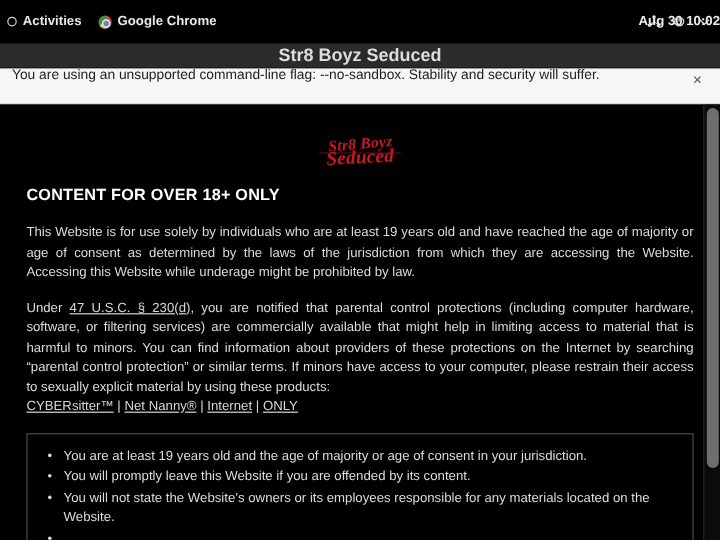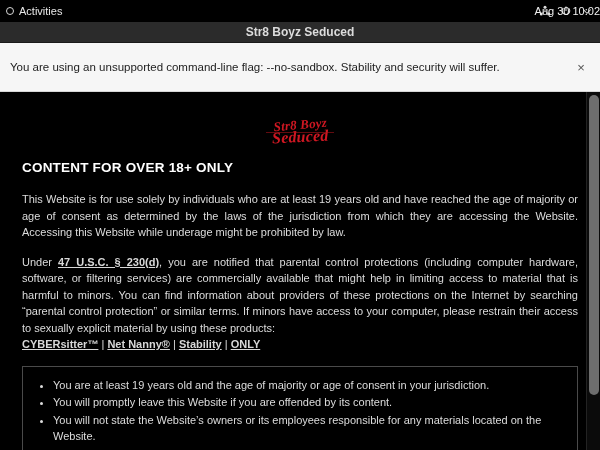--- a/index.html
+++ b/index.html
@@ -4,23 +4,24 @@
 <style>
   * { box-sizing: border-box; margin: 0; padding: 0; }
   html, body {
     width: 600px; height: 450px;
     background: #000;
     font-family: "Liberation Sans", sans-serif;
     overflow: hidden;
   }
   
   .topbar {
-    height: 22px; background: #000; color: #e8e8e8;
+    height: 36px; background: #000; color: #e8e8e8;
     display: flex; align-items: center; font-size: 11px;
     position: relative;
+    font-weight: bold;
   }
   .topbar .left { display: flex; align-items: center; gap: 14px; padding-left: 6px; }
   .tb-item { display: flex; align-items: center; gap: 5px; }
   .dot-activities {
     width: 8px; height: 8px; border-radius: 50%;
     border: 1.5px solid #d8d8d8; display: inline-block;
   }
   .chrome-ico {
     width: 11px; height: 11px; border-radius: 50%;
     background: conic-gradient(#d64c3d 0 33%, #f5c231 0 66%, #3c8f4a 0 100%);
@@ -36,27 +37,27 @@
     font-size: 11px; color: #f0f0f0; pointer-events: none;
   }
   .topbar .right {
     margin-left: auto; display: flex; align-items: center; gap: 9px; padding-right: 7px;
   }
   .ic { width: 12px; height: 12px; display: block; }
   
   .titlebar {
     height: 21px; background: #2b2b2b; color: #dcdcdc;
     display: flex; align-items: center; justify-content: center;
-    font-size: 12px; font-weight: bold;
+    font-size: 15px; font-weight: bold;
     border-bottom: 1px solid #1a1a1a;
   }
   
   .infobar {
-    height: 49px; background: #f6f6f6; color: #222;
-    display: flex; align-items: center; font-size: 11.5px;
+    height: 30px; background: #f6f6f6; color: #222;
+    display: flex; font-size: 11.5px;
     padding: 0 10px; border-bottom: 1px solid #d6d6d6;
   }
   .infobar .msg { flex: 1; }
   .infobar .close {
     width: 18px; height: 18px; display: flex; align-items: center;
     justify-content: center; color: #555; font-size: 13px; cursor: pointer;
   }
   
   .page {
     position: relative;
@@ -83,21 +84,21 @@
   }
   h1.headline {
     text-align: left; font-size: 13.5px; font-weight: bold;
     color: #ffffff; margin-bottom: 16px; letter-spacing: .2px;
   }
   p.body {
     font-size: 11px; line-height: 1.5; color: #dcdcdc; margin-bottom: 13px;
     text-align: justify;
   }
   a { color: #cfcfcf; text-decoration: underline; }
-  p.body a { color: #d8d8d8; font-weight: bold; }
+  p.body a { color: #d8d8d8; }
   .panel {
     border: 1px solid #4a4a4a; padding: 11px 13px 12px 13px;
     margin-top: 2px;
   }
   .panel .lead { font-size: 11px; color: #ededed; margin-bottom: 8px; }
   .panel ul { list-style: disc; margin: 0 0 9px 17px; }
   .panel li { font-size: 11px; line-height: 1.45; color: #dcdcdc; margin-bottom: 2px; }
   
   .scrollbar {
     position: absolute; right: 0; top: 0; width: 14px; height: 100%;
@@ -114,20 +115,24 @@
   .scrollbar .arrow.down { bottom: 0; }
 </style>
 </head>
 <body>
 
 <div class="topbar">
   <div class="left">
     <div class="tb-item">
       <span class="dot-activities"></span>
       <span>Activities</span>
+    </div>
+    <div class="tb-item">
+      <span class="chrome-ico"></span>
+      <span>Google Chrome</span>
     </div>
   </div>
   <div class="center">Aug 30  10:02</div>
   <div class="right">
     <span>
       <svg class="ic" viewBox="0 0 16 16">
           <circle cx="8" cy="3" r="2" fill="#ddd"></circle>
           <circle cx="3" cy="12" r="2" fill="#ddd"></circle>
           <circle cx="13" cy="12" r="2" fill="#ddd"></circle>
           <path d="M8 5v3M8 8L4 11M8 8l4 3" stroke="#ddd" stroke-width="1" fill="none"></path>
@@ -168,21 +173,21 @@
 
     <h1 class="headline">CONTENT FOR OVER 18+ ONLY</h1>
 
     <p class="body">This Website is for use solely by individuals who are at least 19 years old and have reached the age of majority or age of consent as determined by the laws of the jurisdiction from which they are accessing the Website. Accessing this Website while underage might be prohibited by law.</p>
 
     <p class="body">
       <span>Under </span><a href="#">47 U.S.C. § 230(d)</a><span>, you are notified that parental control protections (including computer hardware, software, or filtering services) are commercially available that might help in limiting access to material that is harmful to minors. You can find information about providers of these protections on the Internet by searching “parental control protection” or similar terms. If minors have access to your computer, please restrain their access to sexually explicit material by using these products:</span>
       <br>
       <a href="#">CYBERsitter™</a> |
       <a href="#">Net Nanny®</a> |
-      <a href="#">Stability</a> |
+      <a href="#">Internet</a> |
       <a href="#">ONLY</a>
     </p>
 
     <div class="panel">
       <ul>
         <li>You are at least 19 years old and the age of majority or age of consent in your jurisdiction.</li>
         <li>You will promptly leave this Website if you are offended by its content.</li>
         <li>You will not state the Website’s owners or its employees responsible for any materials located on the Website.</li>
         <li>
           

